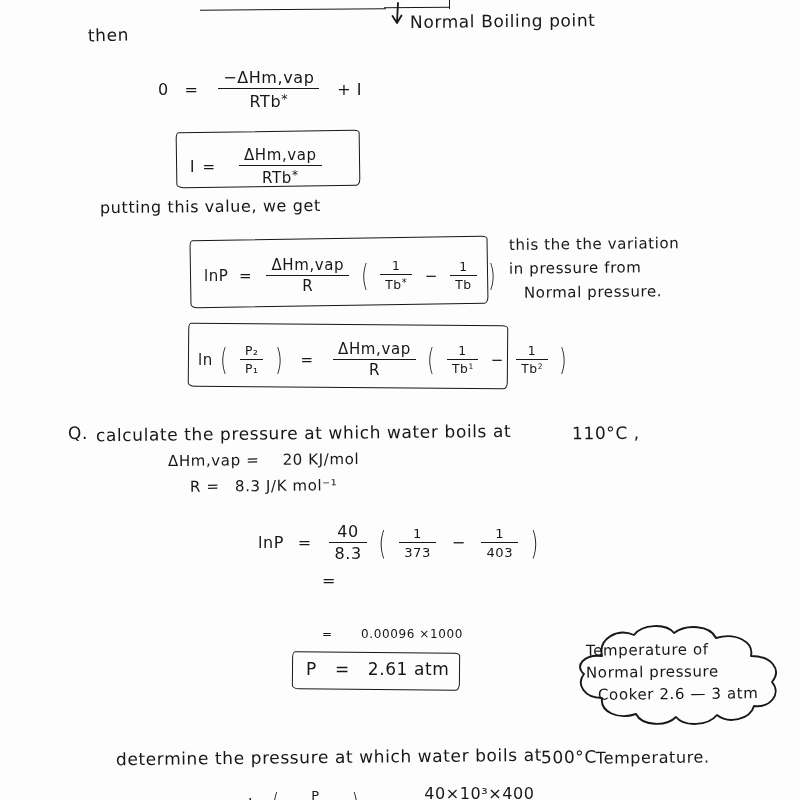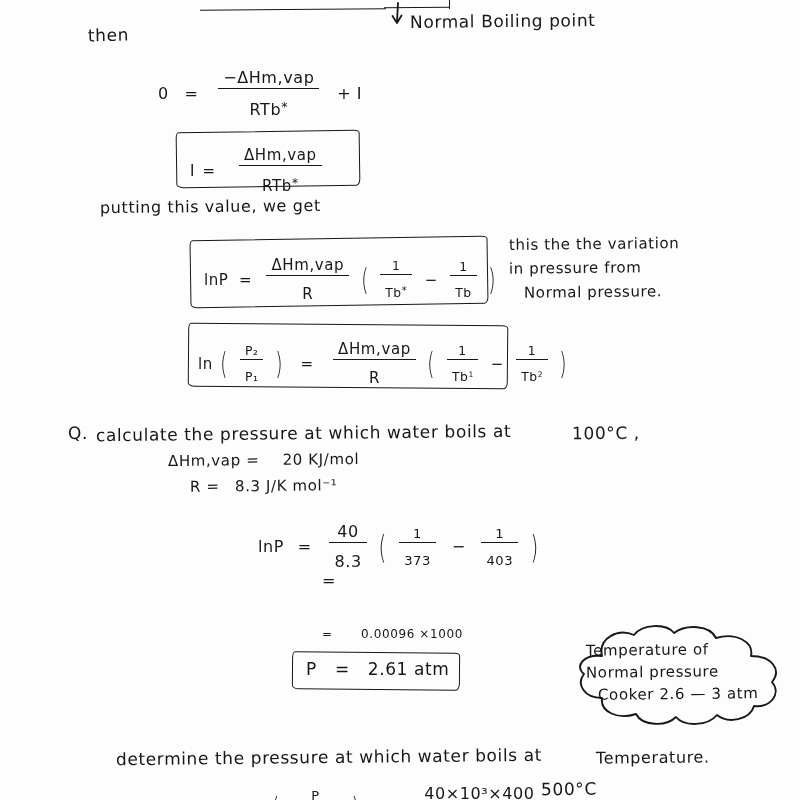--- a/index.html
+++ b/index.html
@@ -33,21 +33,21 @@
   .frac {
     display: inline-flex;
     flex-direction: column;
     align-items: center;
     vertical-align: middle;
     margin: 6px 4px;
     line-height: 1.05;
   }
   .frac .num { padding: 0 5px 1px 5px; }
   .frac .den {
-    padding: 11px 5px 0 5px;
+    padding: 3px 5px 0 5px;
     border-top: 1.6px solid #16171b;
     width: 100%;
     box-sizing: border-box;
     text-align: center;
   }
   .frac.small { font-size: 0.82em; }
 
   .paren {
     display: inline-block;
     font-size: 2.0em;
@@ -186,21 +186,21 @@
       <span class="num">1</span>
       <span class="den">
         <span>Tb</span><sup>2</sup>
       </span>
     </span>
     <span class="paren">)</span>
   </div>
 
   <div class="hw skew2" style="left:68px; top:424px; font-size:17px;">Q.</div>
   <div class="hw skew2" style="left:96px; top:424px; font-size:17px;">calculate the pressure at which water boils at</div>
-  <div class="hw skew2" style="left:572px; top:424px; font-size:17px;">100°C ,</div>
+  <div class="hw skew2" style="left:572px; top:424px; font-size:17px;">110°C ,</div>
 
   <div class="hw skew2" style="left:168px; top:452px; font-size:15px;">
     <span>ΔHm,vap =</span>
     <span style="margin-left:18px;">20 KJ/mol</span>
   </div>
   <div class="hw skew2" style="left:190px; top:478px; font-size:15px;">
     <span>R =</span>
     <span style="margin-left:10px;">8.3 J/K mol⁻¹</span>
   </div>
 
@@ -246,21 +246,21 @@
              C214 34, 224 48, 214 60 C224 72, 212 86, 196 84
              C192 98, 170 102, 159 93 C150 104, 126 105, 118 95
              C108 105, 84 104, 78 92 C60 98, 42 90, 44 76
              C26 76, 18 62, 26 52 C16 44, 26 32, 44 34 Z" fill="none" stroke="#16171b" stroke-width="1.9" stroke-linejoin="round"></path>
   </svg>
   <div class="hw skew2" style="left:586px; top:642px; font-size:15px;">Temperature of</div>
   <div class="hw skew2" style="left:586px; top:664px; font-size:15px;">Normal pressure</div>
   <div class="hw skew2" style="left:598px; top:686px; font-size:15px;">Cooker 2.6 — 3 atm</div>
 
   <div class="hw skew2" style="left:116px; top:748px; font-size:17px;">determine the pressure at which  water boils at</div>
-  <div class="hw skew2" style="left:541px; top:780px; font-size:17px;">500°C</div>
+  <div class="hw skew2" style="left:541px; top:748px; font-size:17px;">500°C</div>
   <div class="hw skew2" style="left:596px; top:749px; font-size:16px;">Temperature.</div>
 
   <div class="hw" style="left:248px; top:780px; font-size:16px;">
     <span>ln</span>
     <span class="paren">(</span>
     <span class="frac small">
       <span class="num">P</span>
       <span class="den">1atm</span>
     </span>
     <span class="paren">)</span>

